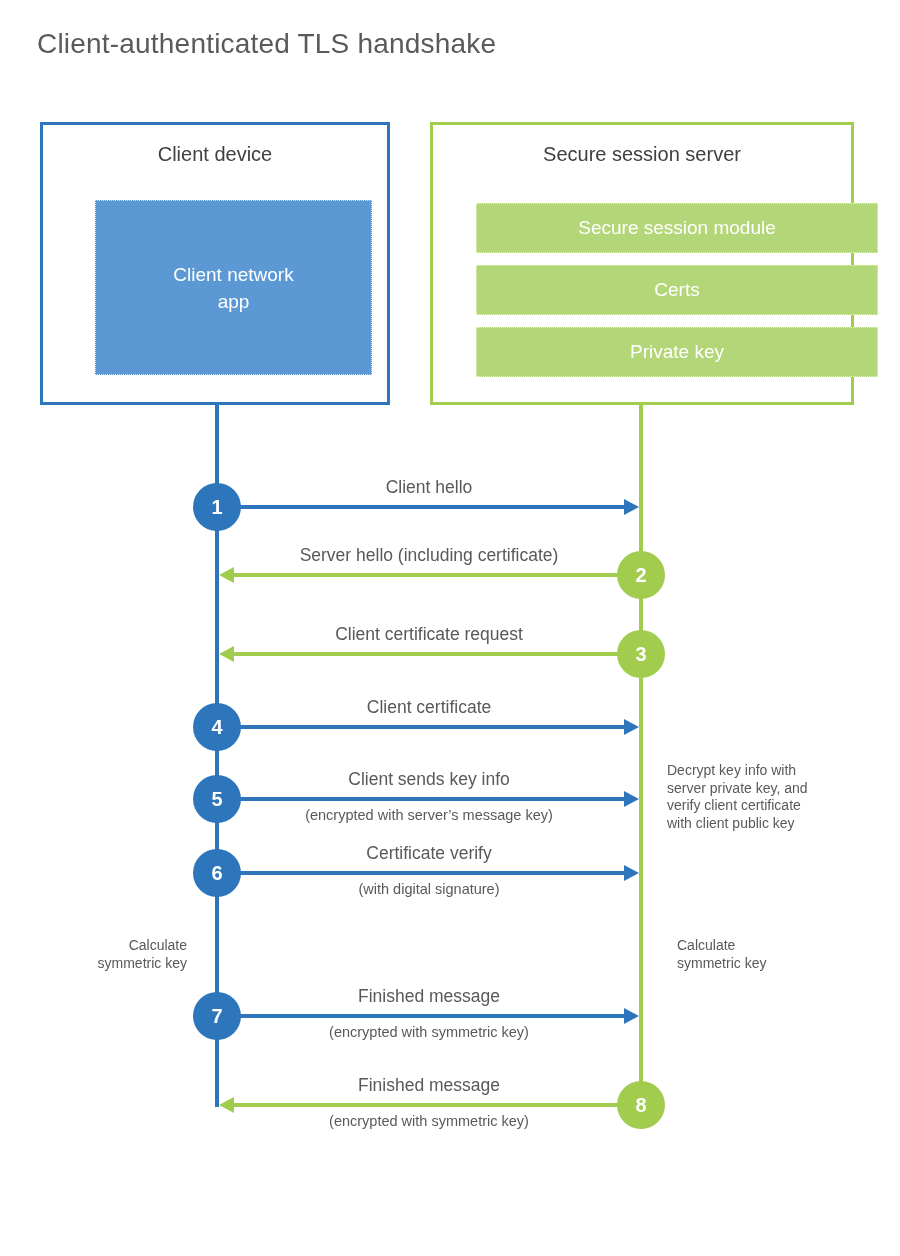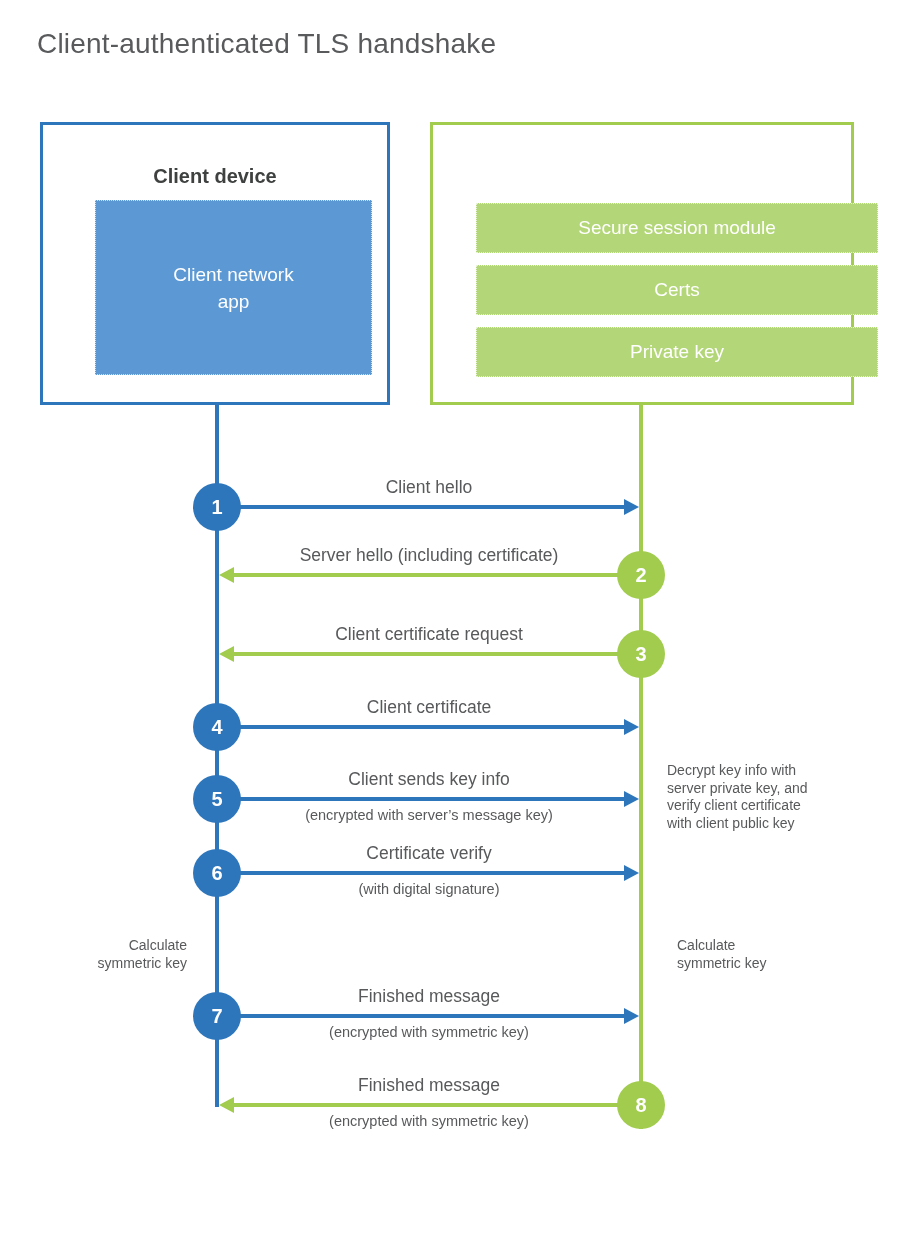--- a/index.html
+++ b/index.html
@@ -9,21 +9,21 @@
   }
   .page-title{
     position:absolute;left:37px;top:28px;
     font-size:28px;font-weight:300;color:var(--title-text);
     letter-spacing:.2px;
   }
   
   .actor-box{position:absolute;top:122px;height:283px;background:#fff;border:3px solid;box-sizing:border-box;}
   .client-box{left:40px;width:350px;border-color:var(--blue);}
   .server-box{left:430px;width:424px;border-color:var(--green);}
-  .actor-title{margin-top:40px;text-align:center;font-size:20px;font-weight:700;color:var(--heading-text);}
+  .actor-title{margin-top:18px;text-align:center;font-size:20px;font-weight:400;color:var(--heading-text);}
   .client-module{
     position:absolute;left:52px;top:75px;width:275px;height:173px;
     background:var(--blue-fill);border:1px dotted rgba(255,255,255,.7);box-sizing:content-box;
     display:flex;align-items:center;justify-content:center;text-align:center;
     color:#fff;font-size:19px;line-height:27px;white-space:pre-line;
   }
   .server-bar{
     position:absolute;left:43px;width:402px;height:50px;
     background:var(--green-fill);border:1px dotted rgba(255,255,255,.7);box-sizing:border-box;
     display:flex;align-items:center;justify-content:center;
@@ -63,20 +63,21 @@
 
   <div class="page-title">Client-authenticated TLS handshake</div>
 
   <div class="actor-box client-box">
     <div class="actor-title">Client device</div>
     <div class="client-module">Client network
 app</div>
   </div>
 
   <div class="actor-box server-box">
+    <div class="actor-title">Secure session server</div>
     <div class="server-bar bar-0">Secure session module</div>
     <div class="server-bar bar-1">Certs</div>
     <div class="server-bar bar-2">Private key</div>
   </div>
 
   <div class="lifeline lifeline-client"></div>
   <div class="lifeline lifeline-server"></div>
 
   <div id="steps">
       <div class="step-line" style="top: 505px; left: 219px; width: 405px; background: rgb(45, 118, 188);"></div>

